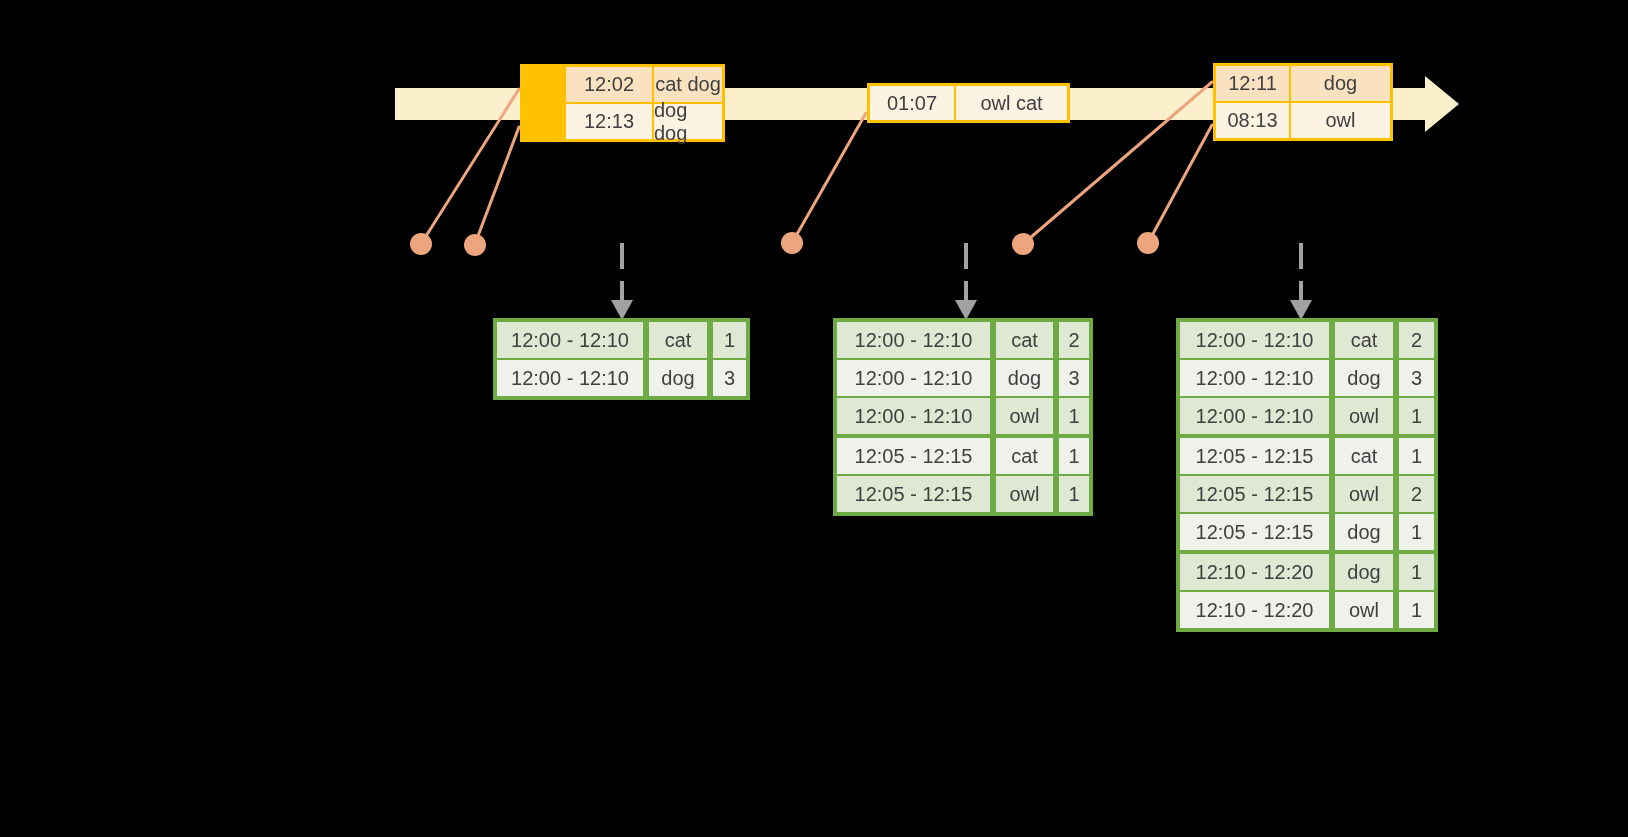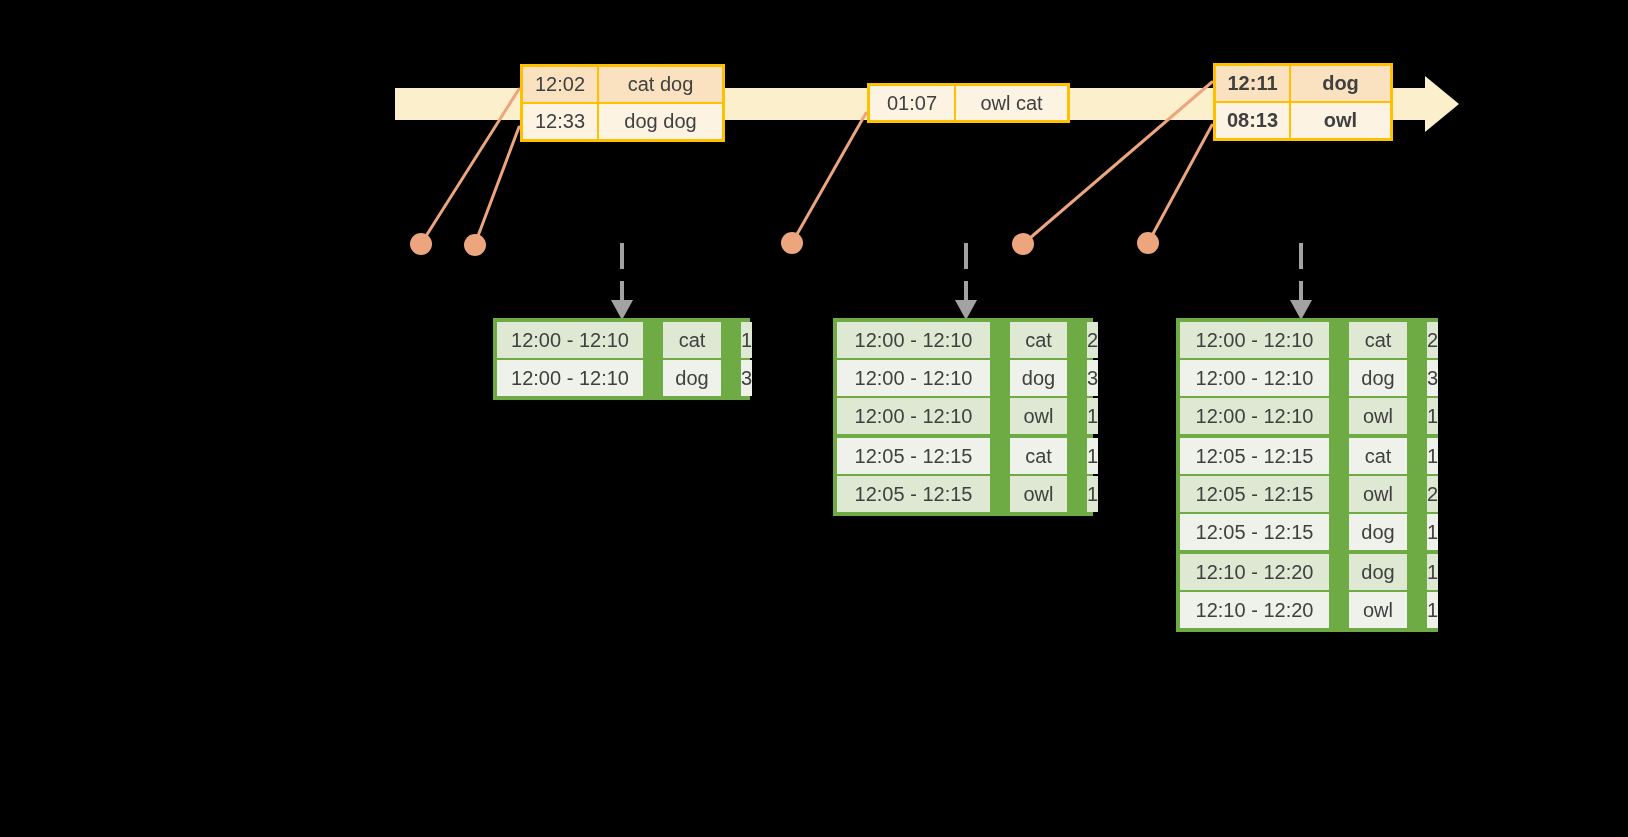--- a/index.html
+++ b/index.html
@@ -32,33 +32,33 @@
   .erow.single{height:34px;}
   .ecell{
     display:flex;align-items:center;justify-content:center;
     font-size:20px;color:var(--txt);
   }
   .ecell.time{flex:0 0 auto;}
   .ecell.words{flex:1 1 auto;}
   .erow.dark  .ecell{background:var(--e-dark);}
   .erow.light .ecell{background:var(--e-light);}
   .et1{left:520px;top:64px;width:205px;}
-  .et1 .time{width:74px;}
+  .et1 .time{width:86px;margin-left:43px;}
   .et2{left:867px;top:83px;width:203px;}
   .et2 .time{width:84px;}
-  .et3{left:1213px;top:63px;width:180px;font-weight:bold;}
+  .et3{left:1213px;top:63px;width:180px;}
   .et3 .time{width:73px;}
 
   
   .gtable{
     position:absolute;background:var(--green);
     border:4px solid var(--green);
     display:flex;flex-direction:column;gap:2px;box-sizing:border-box;
   }
-  .grow{display:flex;gap:20px;height:36px;}
+  .grow{display:flex;gap:6px;height:36px;}
   .grow.group-start{margin-top:2px;}
   .gcell{
     display:flex;align-items:center;justify-content:center;
     font-size:20px;color:var(--txt);
   }
   .gcell.win{flex:0 0 auto;}
   .gcell.word{flex:0 0 auto;}
   .gcell.cnt{flex:1 1 auto;}
   .grow.dark  .gcell{background:var(--g-dark);}
   .grow.light .gcell{background:var(--g-light);}
@@ -104,21 +104,21 @@
       <polygon points="1290,300 1312,300 1301,320" stroke="none"></polygon>
     </g>
   </svg>
 
   <div class="etable et1">
     <div class="erow dark">
       <div class="ecell time">12:02</div>
       <div class="ecell words">cat dog</div>
     </div>
     <div class="erow light">
-      <div class="ecell time">12:33</div>
+      <div class="ecell time">12:13</div>
       <div class="ecell words">dog dog</div>
     </div>
   </div>
 
   <div class="etable et2">
     <div class="erow light single">
       <div class="ecell time">01:07</div>
       <div class="ecell words">owl cat</div>
     </div>
   </div>

